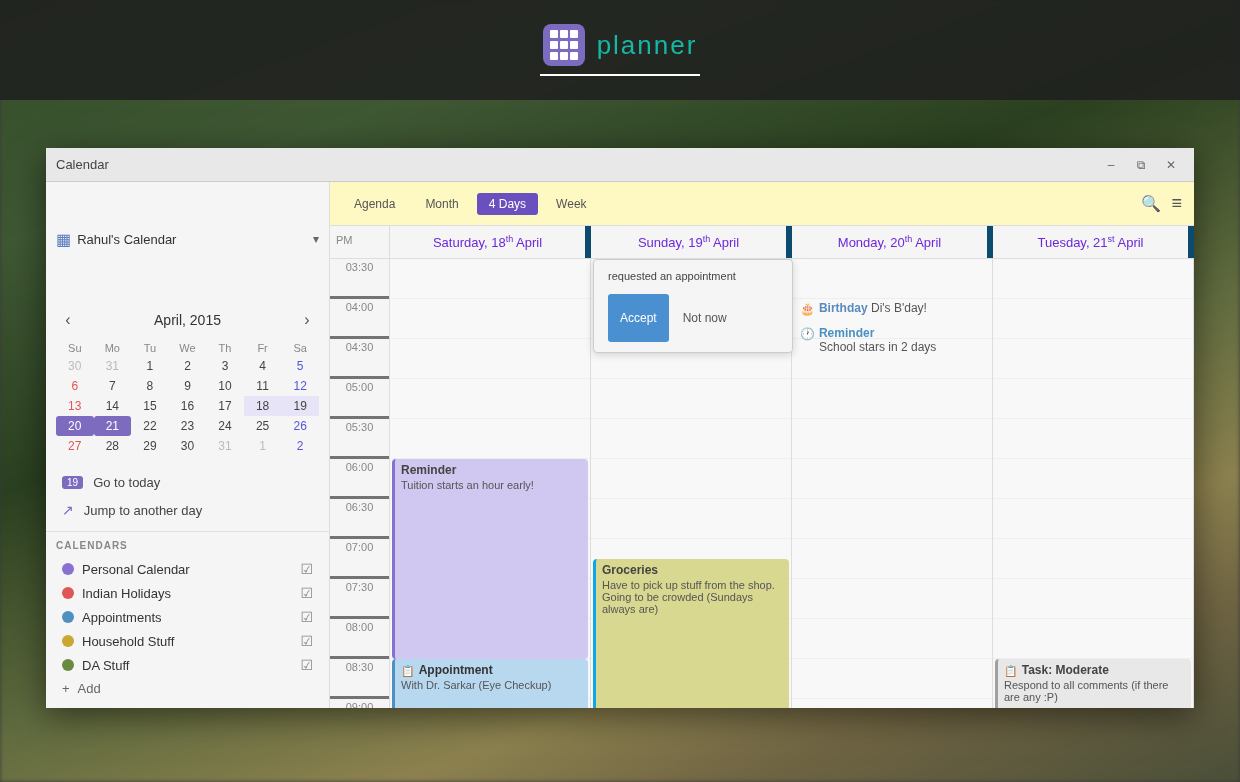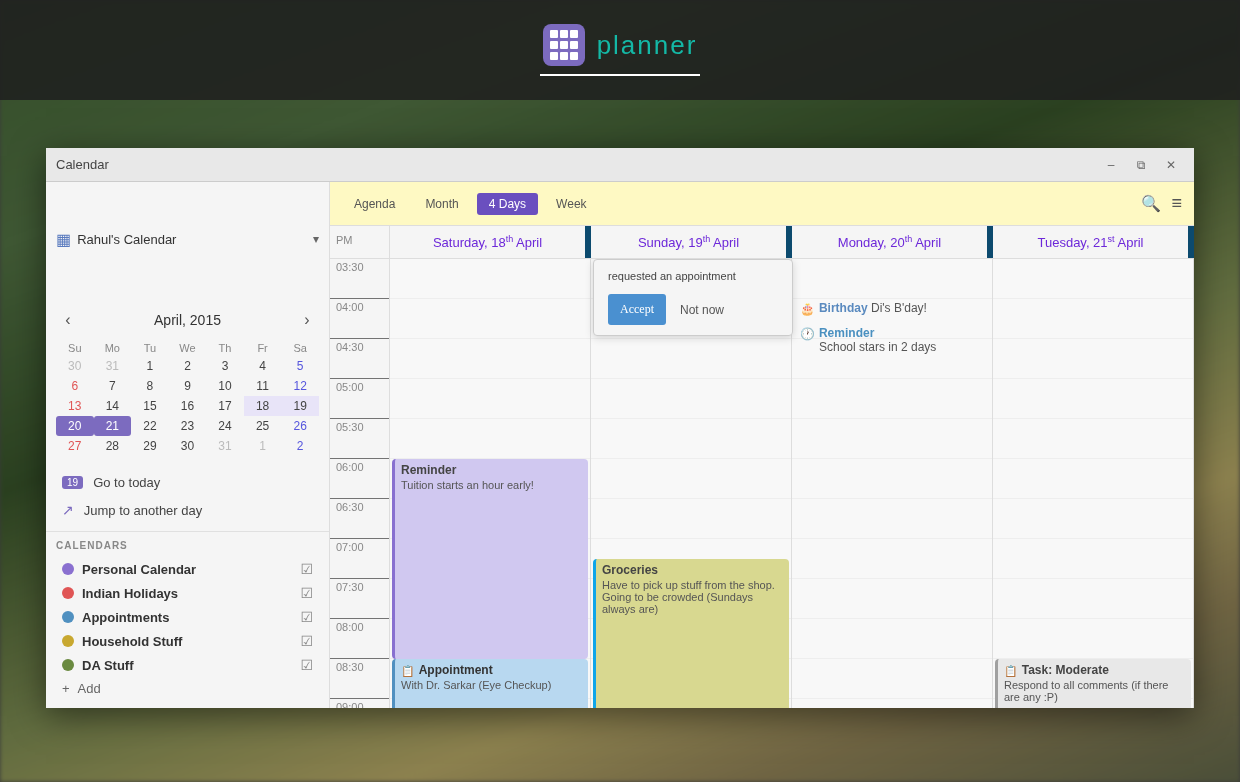--- a/index.html
+++ b/index.html
@@ -283,21 +283,21 @@
       padding: 4px 6px;
       font-size: 13px;
       color: #333;
     }
     .cal-dot {
       width: 12px;
       height: 12px;
       border-radius: 50%;
       flex-shrink: 0;
     }
-    .cal-name { flex: 1; font-weight: bold; }
+    .cal-name { flex: 1; }
     .cal-check {
       color: #888;
       font-size: 14px;
     }
     .add-calendar {
       display: flex;
       align-items: center;
       gap: 8px;
       padding: 4px 6px;
       font-size: 13px;
@@ -348,22 +348,22 @@
       width: 60px;
       flex-shrink: 0;
       border-right: 1px solid #ddd;
       background: #f5f5f5;
     }
     .time-label {
       height: 40px;
       font-size: 11px;
       color: #888;
       padding: 2px 6px 0;
-      border-bottom: 1px solid #737373;
-      text-align: left;
+      border-bottom: 3px solid #737373;
+      text-align: center;
     }
     .day-columns {
       flex: 1;
       display: flex;
     }
     .day-col {
       flex: 1;
       border-right: 1px solid #ddd;
       position: relative;
     }
@@ -425,25 +425,24 @@
       font-size: 11px;
     }
     .notif-buttons {
       display: flex;
       gap: 6px;
     }
     .notif-accept {
       background: #4a90d0;
       color: white;
       border: none;
-      padding: 8px 12px;
+      padding: 17px 12px;
       border-radius: 3px;
       cursor: pointer;
       font-size: 12px;
-      font-family: Liberation Serif, serif;
     }
     .notif-notnow {
       background: transparent;
       color: #555;
       border: none;
       padding: 4px 8px;
       cursor: pointer;
       font-size: 12px;
     }
 

